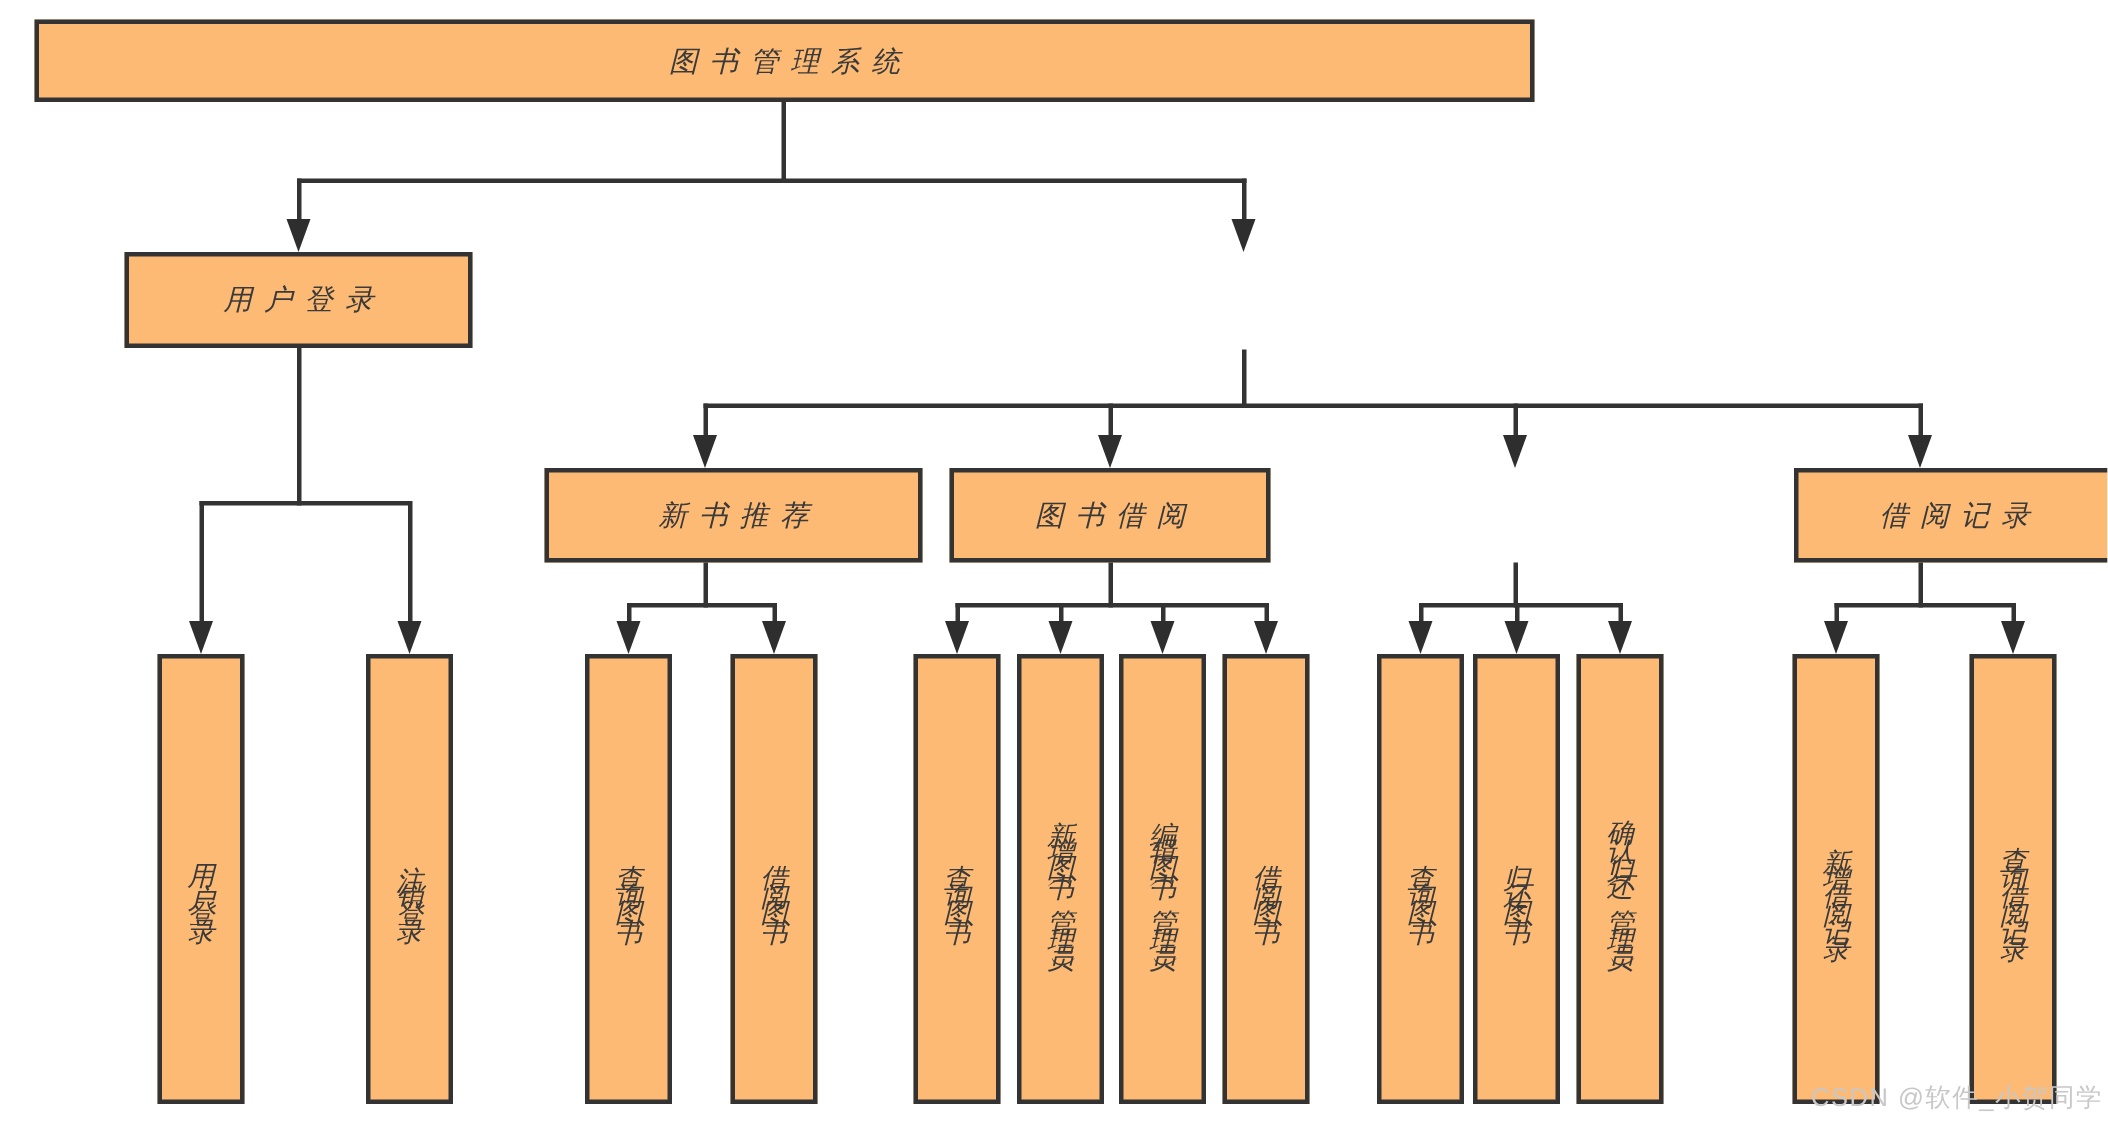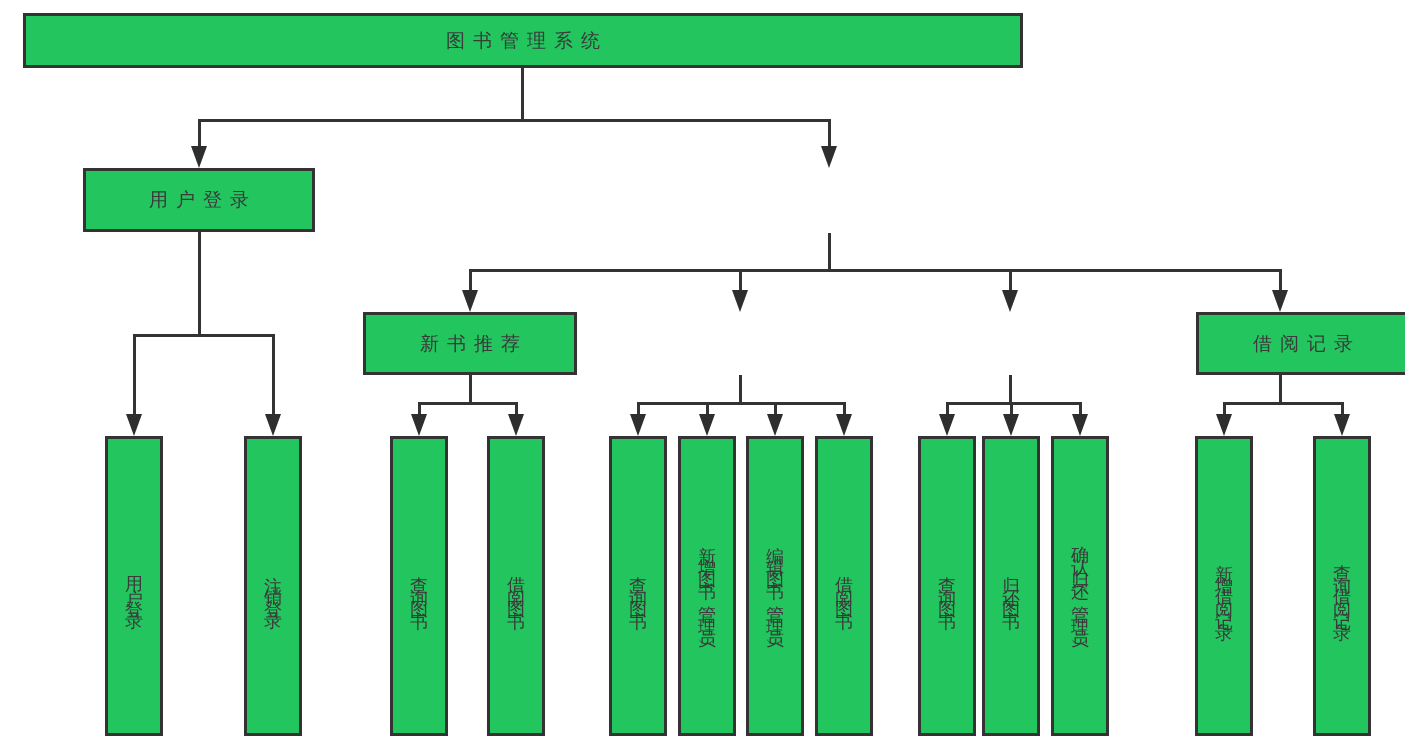--- a/index.html
+++ b/index.html
@@ -7,29 +7,30 @@
     position:relative;
     width:1405px;height:747px;
     background:#ffffff;
     font-family:"Liberation Sans","DejaVu Sans",sans-serif;
     overflow:hidden;
   }
   .box{
     position:absolute;
     box-sizing:border-box;
     border:3px solid #333333;
-    background:#22c55e;
+    background:#fdba74;
     display:flex;
     align-items:center;
     justify-content:center;
     color:#3a3a3a;
     font-size:19px;
     letter-spacing:8px;
     text-indent:8px; 
     white-space:nowrap;
+    font-style:italic;
   }
   .leaf{
     writing-mode:vertical-rl;
     font-size:18px;
     letter-spacing:12px;
     text-indent:0;
     line-height:1;
   }
   .vline,.hline{position:absolute;background:#333333;}
   .vline{width:3px;}
@@ -53,22 +54,23 @@
 </head>
 <body>
 
 <div id="canvas">
 
   <div class="box" style="left:23px;top:13px;width:1000px;height:55px;">图书管理系统</div>
 
   <div class="box" style="left:83px;top:168px;width:232px;height:64px;">用户登录</div>
 
 
-  <div class="box" style="left:363px;top:312px;width:214px;height:63px;">新书推荐</div>
+  <div class="box" style="left:363px;top:312px;width:252px;height:63px;">新书推荐</div>
 
+  <div class="box" style="left:633px;top:312px;width:214px;height:63px;">图书借阅</div>
 
 
   <div class="box" style="left:1176px;top:312px;width:214px;height:63px;margin-left:20px;">借阅记录</div>
 
   <div class="box leaf" style="left:105px;top:436px;width:58px;height:300px;">用户登录</div>
   <div class="box leaf" style="left:244px;top:436px;width:58px;height:300px;">注销登录</div>
 
   <div class="box leaf" style="left:390px;top:436px;width:58px;height:300px;">查询图书</div>
   <div class="box leaf" style="left:487px;top:436px;width:58px;height:300px;">借阅图书</div>
 
@@ -136,14 +138,15 @@
   <div class="vline" style="left:1079px;top:402px;height:14px;"></div>
   <div class="arrow" style="left:1072px;top:414px;"></div>
 
   <div class="vline" style="left:1279px;top:375px;height:30px;"></div>
   <div class="hline" style="left:1223px;top:402px;width:121px;"></div>
   <div class="vline" style="left:1223px;top:402px;height:14px;"></div>
   <div class="arrow" style="left:1216px;top:414px;"></div>
   <div class="vline" style="left:1341px;top:402px;height:14px;"></div>
   <div class="arrow" style="left:1334px;top:414px;"></div>
 
+  <div class="watermark">CSDN @软件_小贺同学</div>
 
 </div>
 
 </body></html>

